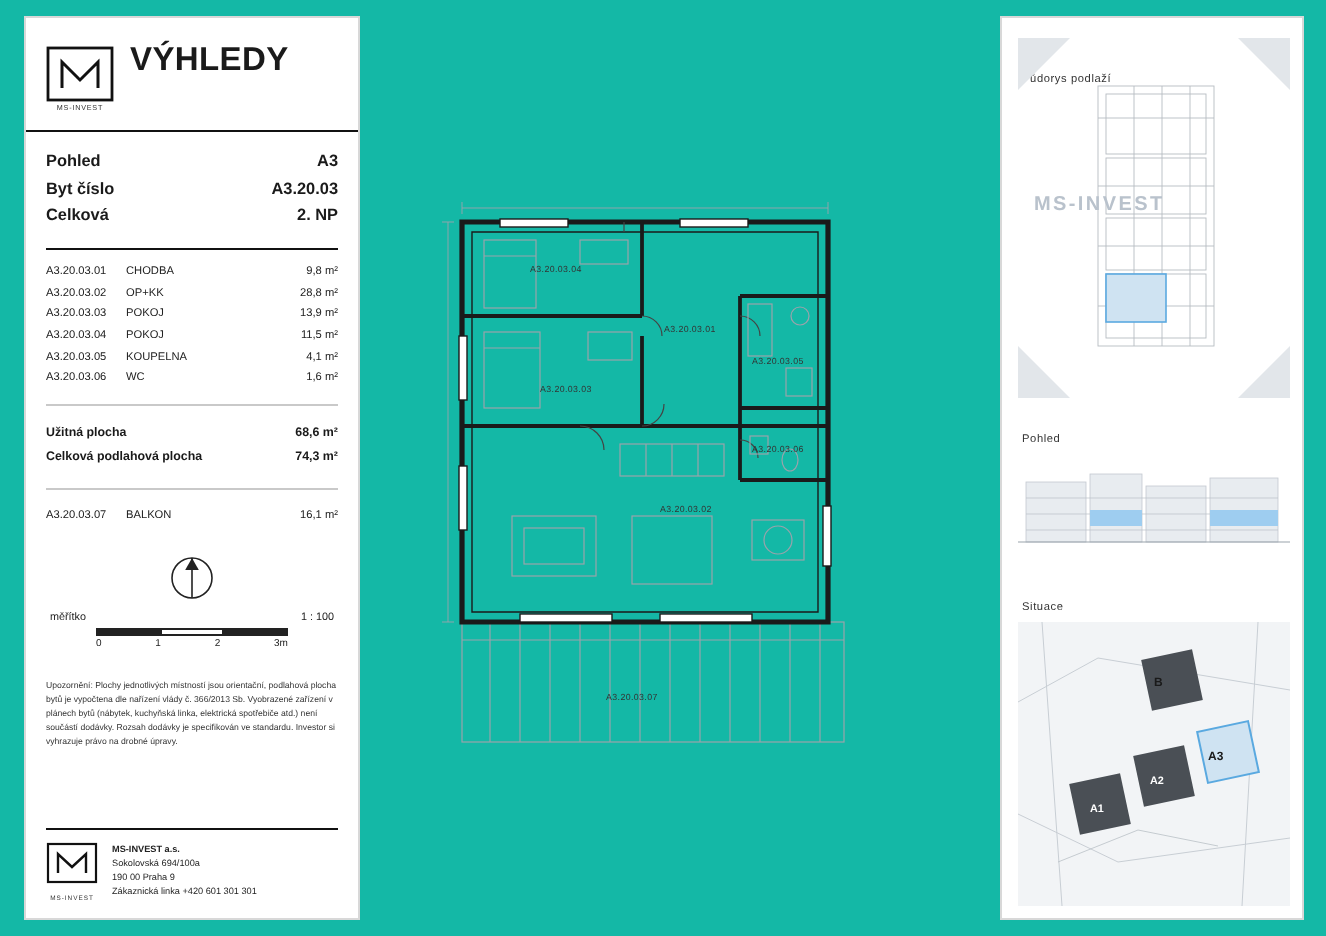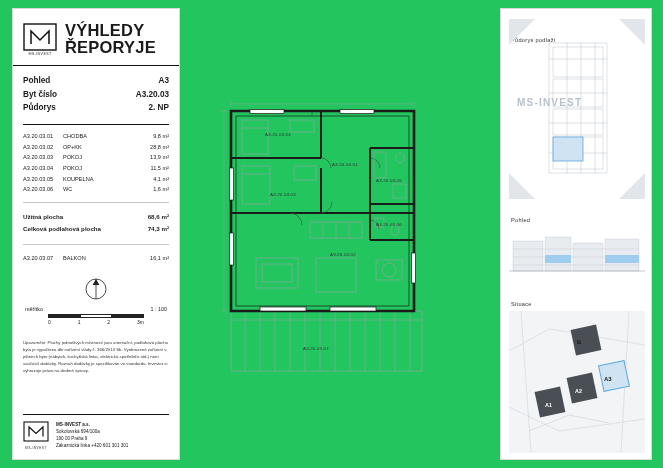--- a/index.html
+++ b/index.html
@@ -7,21 +7,21 @@
   body {
     width: 663px; height: 468px;
     background: #ffffff;
     font-family: "Liberation Sans", sans-serif;
     color: #1a1a1a;
     overflow: hidden;
     position: relative;
   }
   .page {
     position: absolute; inset: 0;
-    background: #22c55e;
+    background: #14b8a6;
   }
 
   
   .left-panel {
     position: absolute;
     left: 12px; top: 8px;
     width: 168px; height: 452px;
     border: 1px solid #d8d8d8;
     background: #fff;
     padding: 0;
@@ -168,35 +168,34 @@
     <div class="brand">
       <div class="brand-logo">
         <svg width="34" height="28" viewBox="0 0 34 28">
           <rect x="1" y="1" width="32" height="26" fill="none" stroke="#111" stroke-width="1.4"></rect>
           <path d="M8 21 L8 8 L17 17 L26 8 L26 21" fill="none" stroke="#111" stroke-width="1.5"></path>
         </svg>
         <div class="ms-label">MS-INVEST</div>
       </div>
       <div class="brand-text">
         <div class="l1">VÝHLEDY</div>
-        <div class="l2">ŘEPORYJE</div>
       </div>
     </div>
 
     <div class="hdr-block">
       <div class="hdr-row">
         <span class="k">Pohled</span>
         <span class="v">A3</span>
       </div>
       <div class="hdr-row">
         <span class="k">Byt číslo</span>
         <span class="v">A3.20.03</span>
       </div>
       <div class="hdr-row">
-        <span class="k">Půdorys</span>
+        <span class="k">Celková</span>
         <span class="v">2. NP</span>
       </div>
     </div>
     <div class="rule"></div>
 
     <div class="rooms">
       <div class="room-row">
         <span class="code">A3.20.03.01</span>
         <span class="name">CHODBA</span>
         <span class="area">9,8 m²</span>

